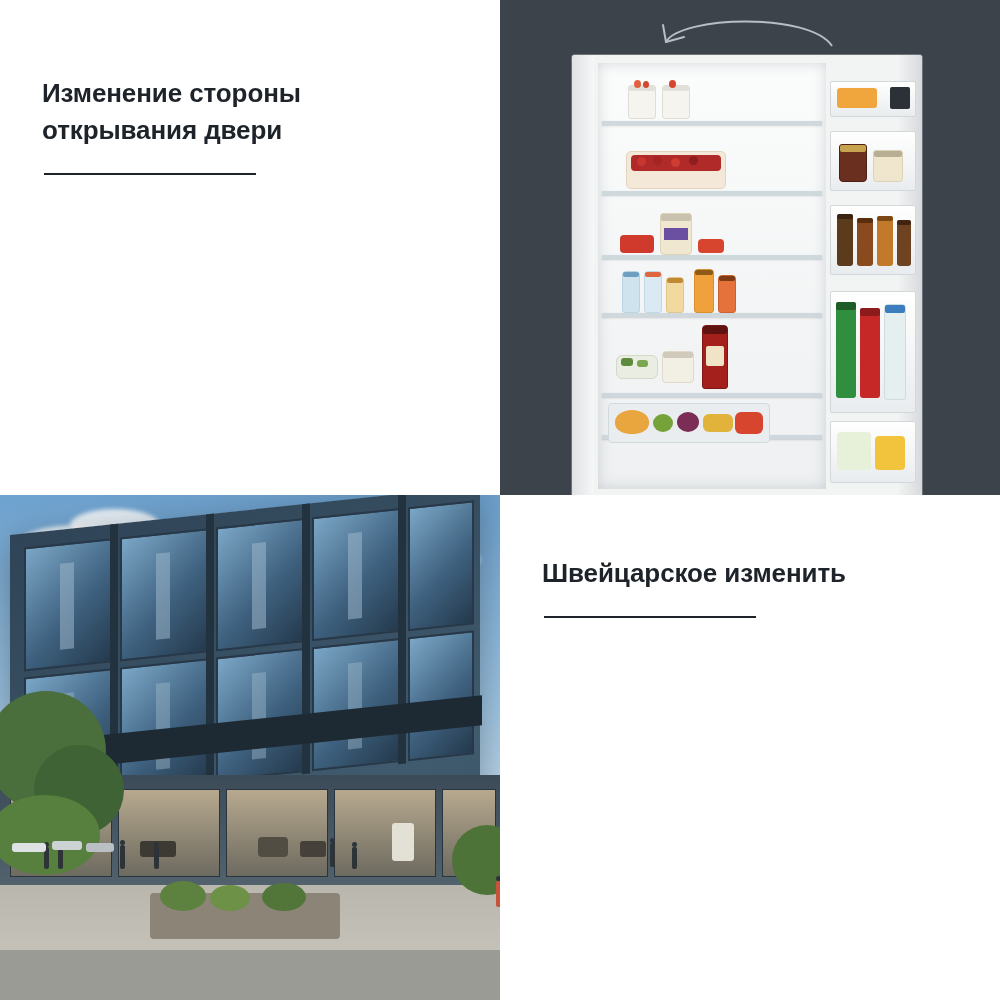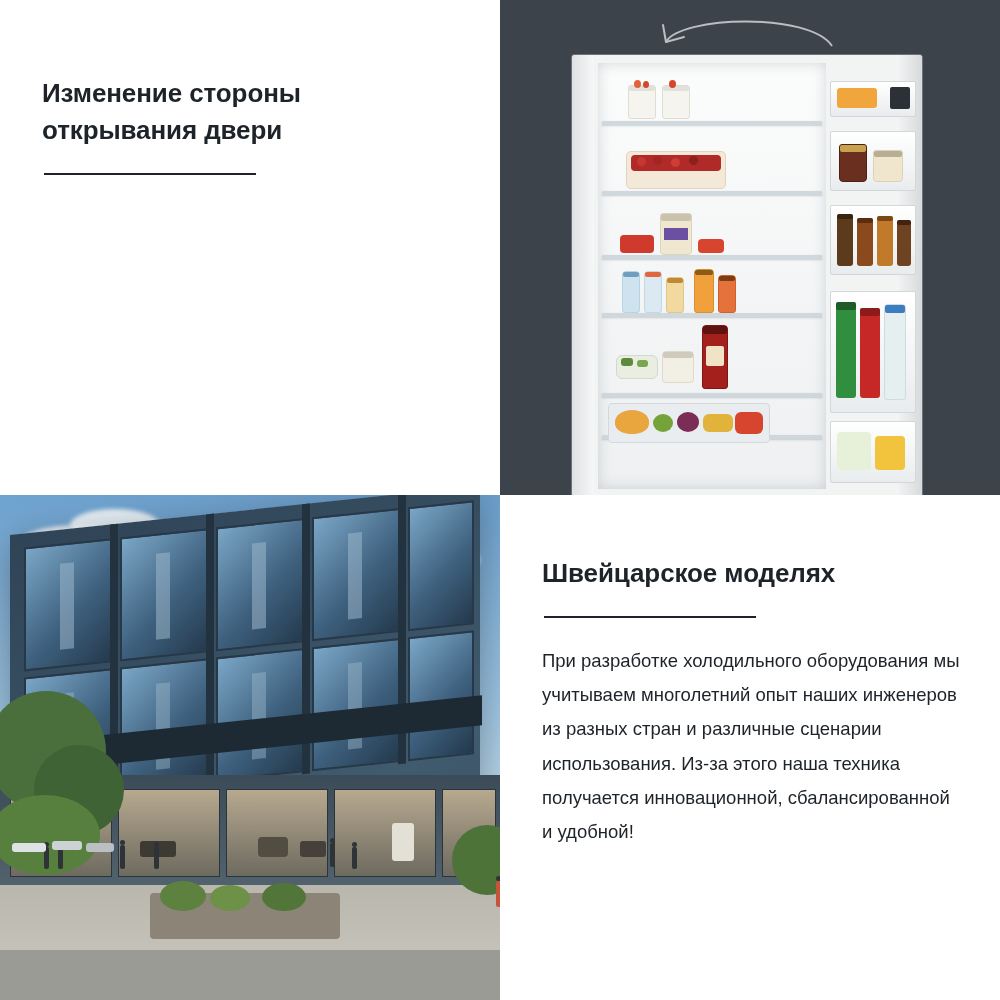--- a/index.html
+++ b/index.html
@@ -400,19 +400,18 @@
     <div class="person" style="left:352px; top:352px; height:22px;"></div>
     <div class="person" style="left:496px; top:386px; height:26px; background:#c6543a;"></div>
 
     <div class="car" style="left:12px;  top:348px; width:34px;"></div>
     <div class="car" style="left:52px;  top:346px; width:30px; background:#cdd2d5;"></div>
     <div class="car" style="left:86px;  top:348px; width:28px; background:#b9bfc3;"></div>
   </div>
 
   <div class="quad q-br">
     <div class="textblock tb-bot">
-      <h2 class="heading">Швейцарское моделях</h2>
+      <h2 class="heading">Швейцарское изменить</h2>
       <div class="rule"></div>
-      <p class="body-text">При разработке холодильного оборудования мы учитываем многолетний опыт наших инженеров из разных стран и различные сценарии использования. Из-за этого наша техника получается инновационной, сбалансированной и удобной!</p>
     </div>
   </div>
 
 </div>
 
 </body></html>

